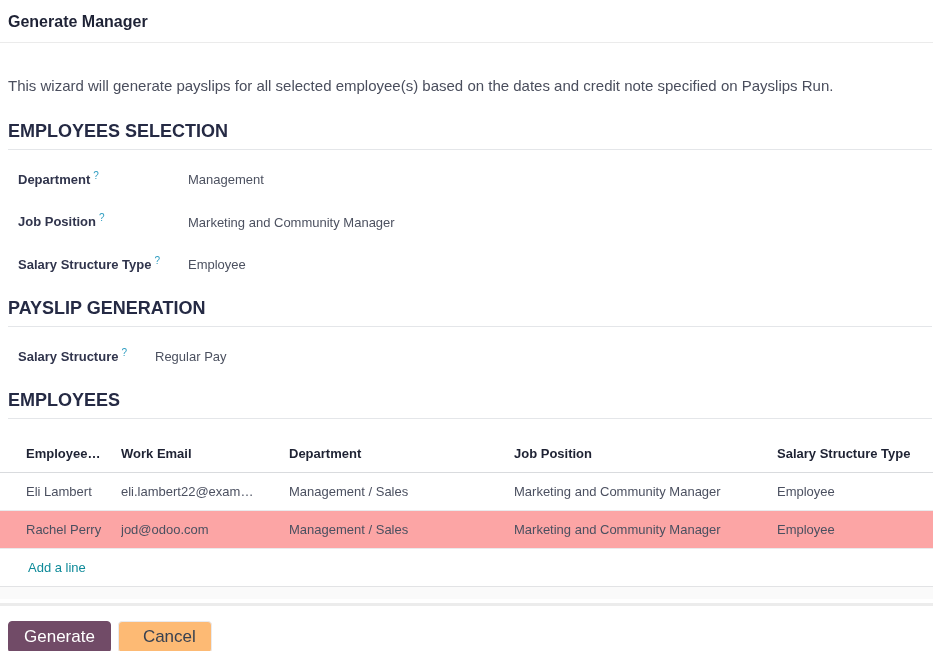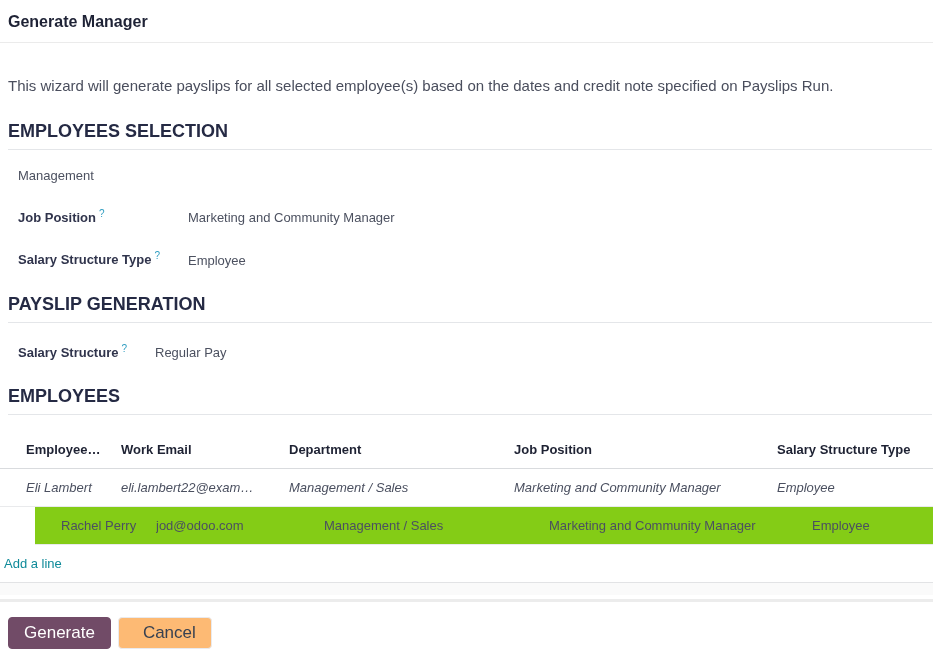--- a/index.html
+++ b/index.html
@@ -69,28 +69,28 @@
     height: 38px;
     align-items: center;
   }
   .grid-row.header {
     font-weight: 700;
     color: #1e2233;
     border-bottom: 1px solid #d9dbde;
     background: #ffffff;
   }
   .grid-row.body { border-bottom: 1px solid #e9eaec; color: #4b5060; cursor: pointer; }
-  .grid-row.body.odd { background: #ffffff; font-style: italic; }
-  .grid-row.body.even { background: #84cc16; margin-left: 35px; }
+  .grid-row.body.odd { background: #ffffff; }
+  .grid-row.body.even { background: #fca5a5; }
   .cell { overflow: hidden; white-space: nowrap; text-overflow: ellipsis; padding-right: 10px; }
   .addline-row {
     height: 38px;
     display: flex;
     align-items: center;
-    padding-left: 4px;
+    padding-left: 28px;
     border-bottom: 1px solid #e2e3e5;
     background: #ffffff;
   }
   .addline-link {
     color: #0e8a99;
     font-size: 13px;
     text-decoration: none;
     cursor: pointer;
   }
   .table-filler { height: 12px; background: #fafafa; }
@@ -128,20 +128,21 @@
 <div class="modal-header">
   <div class="modal-title">Generate Manager</div>
 </div>
 
 <div class="description">This wizard will generate payslips for all selected employee(s) based on the dates and credit note specified on Payslips Run.</div>
 
 <div class="section-heading">EMPLOYEES SELECTION</div>
 
 <div class="fields">
   <div class="field-row">
+    <div class="label-cell"><span class="field-label">Department</span><span class="help-sup">?</span></div>
     <span class="field-value">Management</span>
   </div>
   <div class="field-row">
     <div class="label-cell"><span class="field-label">Job Position</span><span class="help-sup">?</span></div>
     <span class="field-value">Marketing and Community Manager</span>
   </div>
   <div class="field-row">
     <div class="label-cell"><span class="field-label">Salary Structure Type</span><span class="help-sup">?</span></div>
     <span class="field-value">Employee</span>
   </div>

